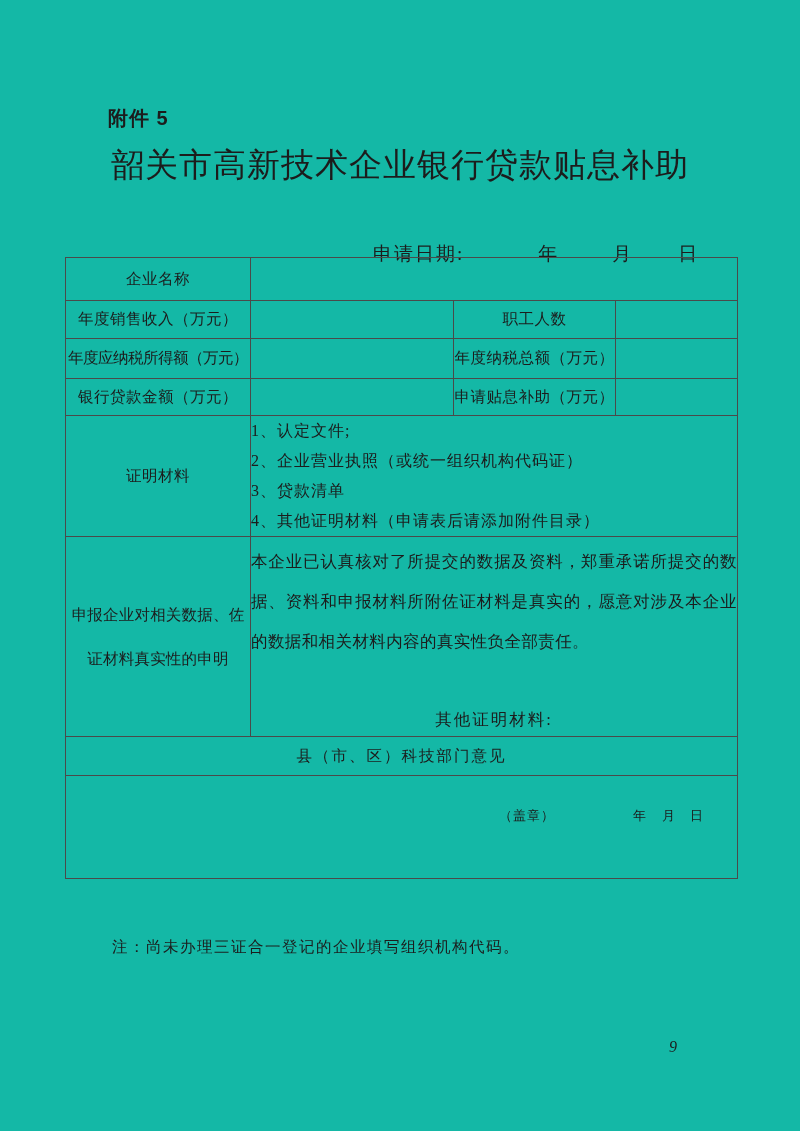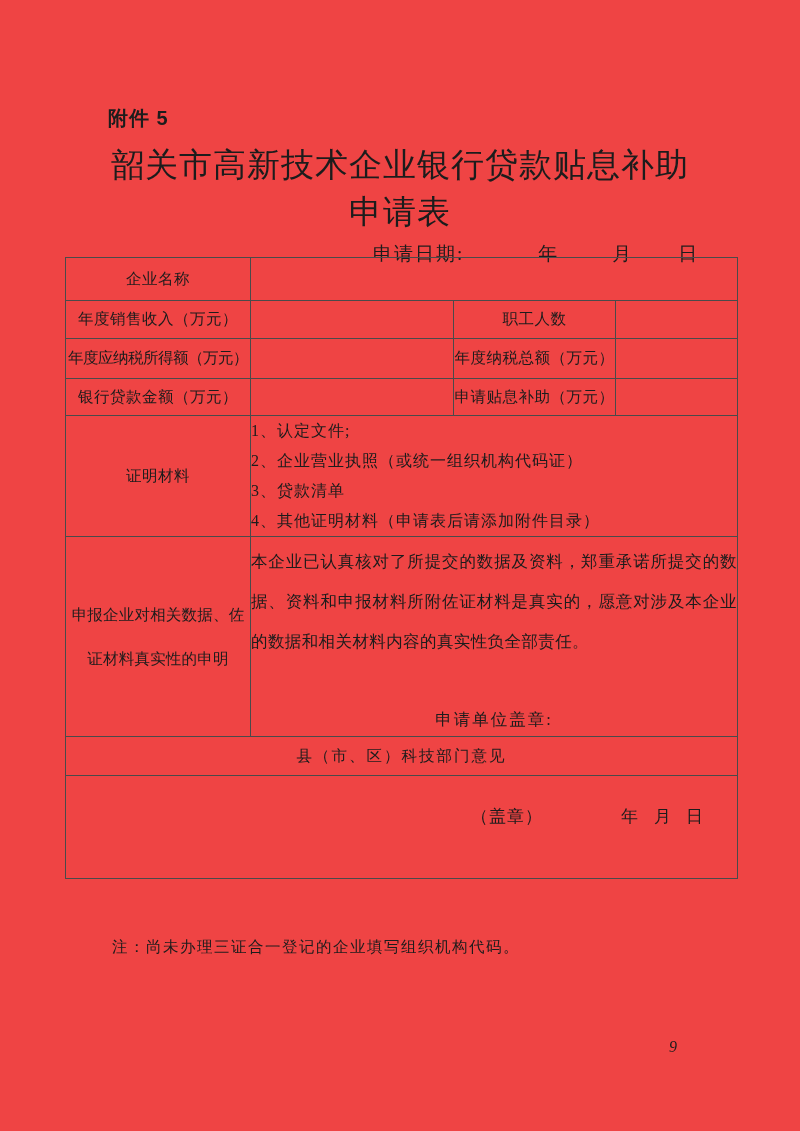--- a/index.html
+++ b/index.html
@@ -5,21 +5,21 @@
   html, body {
     margin: 0;
     padding: 0;
     background: #e8e8e8;
   }
   .page {
     position: relative;
     width: 800px;
     height: 1131px;
     margin: 0 auto;
-    background: #ef4444;
+    background: #14b8a6;
     font-family: "Liberation Serif", "DejaVu Serif", serif;
     color: #1c1c1c;
     overflow: hidden;
   }
   .attachment-label {
     position: absolute;
     left: 108px;
     top: 105px;
     font-family: "Liberation Sans", "DejaVu Sans", sans-serif;
     font-weight: 600;
@@ -111,21 +111,21 @@
     text-align: center;
     font-size: 16px;
     letter-spacing: 2px;
   }
   .seal-row-cell { vertical-align: bottom; }
   .seal-line {
     display: flex;
     justify-content: flex-end;
     align-items: center;
     padding: 0 33px 22px 0;
-    font-size: 17px;
+    font-size: 13px;
     letter-spacing: 1px;
   }
   .seal-line .gap-seal  { margin-right: 78px; }
   .seal-line .gap-year  { margin-right: 15px; }
   .seal-line .gap-month { margin-right: 14px; }
 
   .footnote {
     position: absolute;
     left: 112px;
     top: 937px;
@@ -142,21 +142,20 @@
 </style>
 </head>
 <body>
 
 <div class="page">
 
   <div class="attachment-label">附件 5</div>
 
   <div class="doc-title">
     <div>韶关市高新技术企业银行贷款贴息补助</div>
-    <div>申请表</div>
   </div>
 
   <div class="date-row">
     <span>申请日期:</span><span class="sp-year">年</span><span class="sp-month">月</span><span class="sp-day">日</span>
   </div>
 
   <table class="app-table">
     <colgroup>
       <col style="width:185px">
       <col style="width:203px">
@@ -195,21 +194,21 @@
           <div class="item">4、其他证明材料（申请表后请添加附件目录）</div>
         </td>
       </tr>
       <tr class="r7">
         <td class="label-cell decl-label-cell">
           <div>申报企业对相关数据、佐</div>
           <div>证材料真实性的申明</div>
         </td>
         <td class="decl-cell" colspan="3">
           <div class="decl-text">本企业已认真核对了所提交的数据及资料，郑重承诺所提交的数据、资料和申报材料所附佐证材料是真实的，愿意对涉及本企业的数据和相关材料内容的真实性负全部责任。</div>
-          <div class="unit-seal">申请单位盖章:</div>
+          <div class="unit-seal">其他证明材料:</div>
         </td>
       </tr>
       <tr class="r8">
         <td class="dept-opinion-cell" colspan="4">县（市、区）科技部门意见</td>
       </tr>
       <tr class="r9">
         <td class="seal-row-cell" colspan="4">
           <div class="seal-line">
             <span class="gap-seal">（盖章）</span>
             <span class="gap-year">年</span>

